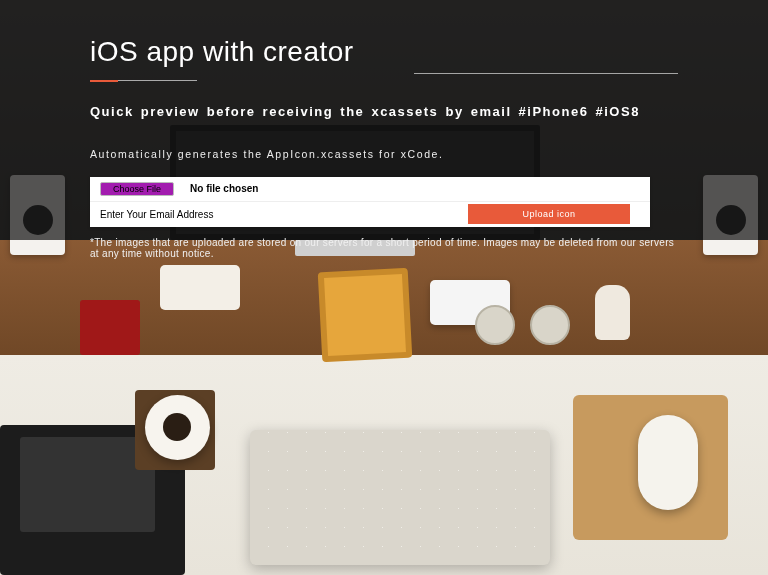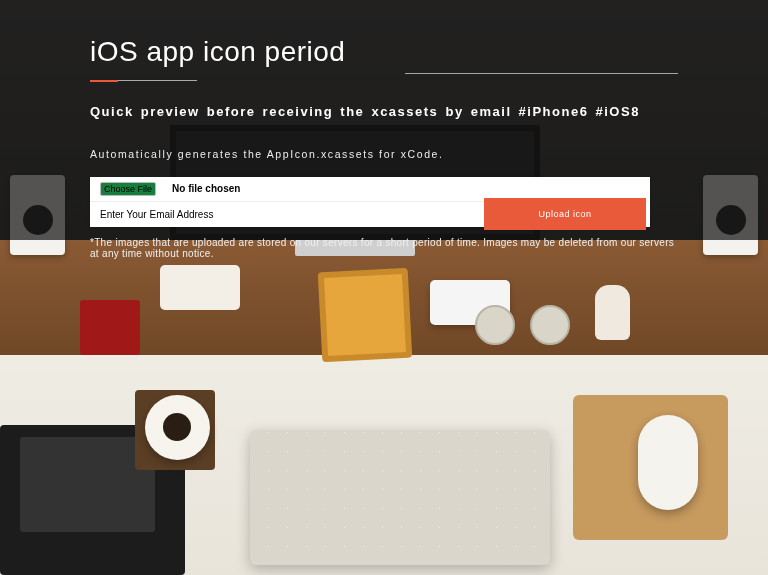--- a/index.html
+++ b/index.html
@@ -46,25 +46,25 @@
   .content { position: relative; z-index: 2; padding: 36px 90px 0 90px; color: #fff; }
   .title { font-size: 28px; font-weight: 300; letter-spacing: .5px; display:inline-block; padding-bottom:8px; }
   .title-underline { height:1px; width:107px; background:#aaa; margin-top:4px; }
   .accent { width:28px; height:2px; background:#e85a3a; margin-top:-1px;}
   .subtitle { margin-top:22px; font-size:13px; font-weight:700; letter-spacing:1.5px; word-spacing:2px;}
   .support { margin-top:10px; font-size:10.5px; letter-spacing:1.6px; line-height:1.6; color:#ededed; font-weight:400;}
   .card-form { margin-top:14px; background:#fff; color:#000; width:560px; box-shadow:0 1px 3px rgba(0,0,0,.2); position:relative;}
   .row { display:flex; align-items:center; height:25px;}
   .row.top{border-bottom:1px solid #eee;}
   .row.bottom{height:25px; display:flex; align-items:center;}
-  .file-btn { font-size:9px; background:#15803d; border:1px solid #bbb; border-radius:2px; padding:1px 3px; margin-left:10px; cursor:pointer;text-align:right;}
+  .file-btn { font-size:9px; background:#a21caf; border:1px solid #bbb; border-radius:2px; padding:1px 12px; margin-left:10px; cursor:pointer;text-align:right;}
   .file-text { font-size:10px; font-weight:600; margin-left:16px; color:#000;}
   .email-lbl{ font-size:10px; font-weight:400; margin-left:10px; color:#000; flex:1;}
   .email-input{position:absolute;opacity:0;}
-  .upload-btn{ background:#e85a3a; color:#fff; font-size:9px; letter-spacing:.5px; border:none; height:32px; width:162px; margin-right:4px; cursor:pointer; font-weight:400;}
+  .upload-btn{ background:#e85a3a; color:#fff; font-size:9px; letter-spacing:.5px; border:none; height:20px; width:162px; margin-right:20px; cursor:pointer; font-weight:400;}
   .disclaimer{ margin-top:10px; font-size:10px; color:#f0f0f0; letter-spacing:.3px;}
   
   .title-row{display:flex; align-items:flex-end; gap:60px;}
   .title-hr{flex:1; height:1px; background:rgba(255,255,255,.6); margin-bottom:8px;}
 </style>
 </head>
 <body>
 
 <div class="bg">
   <div class="wall"></div>
@@ -86,21 +86,21 @@
   <div class="kb"></div>
   <div class="mousepad"></div>
     <div class="mouse"></div>
 </div>
 
 <div class="overlay"></div>
 
 <div class="content">
   <div class="title-row">
     <div>
-      <div class="title">iOS app icon period</div>
+      <div class="title">iOS app with creator</div>
       <div class="title-underline"></div>
       <div class="accent"></div>
     </div>
     <div class="title-hr"></div>
   </div>
 
   <div class="subtitle">Quick preview before receiving the xcassets by email #iPhone6 #iOS8</div>
 
   <div class="support">
     <br>

